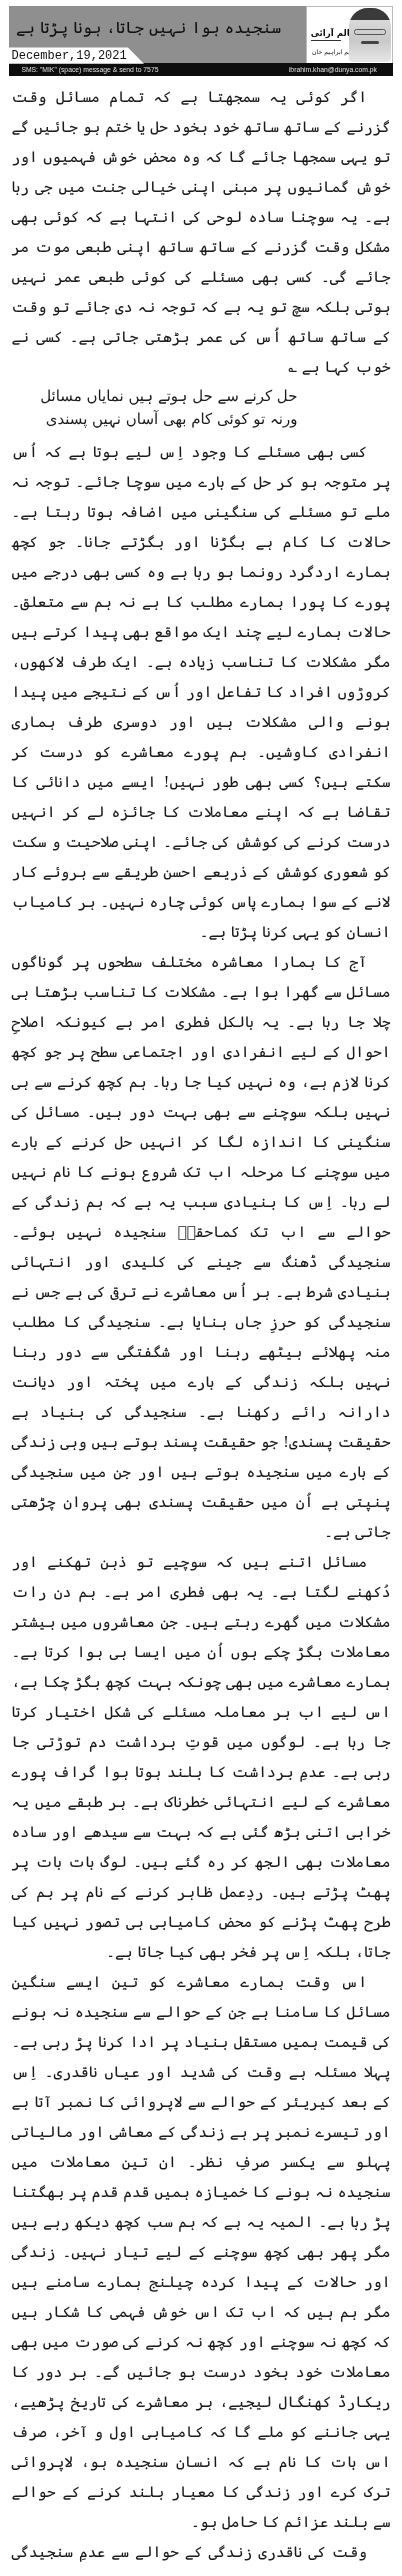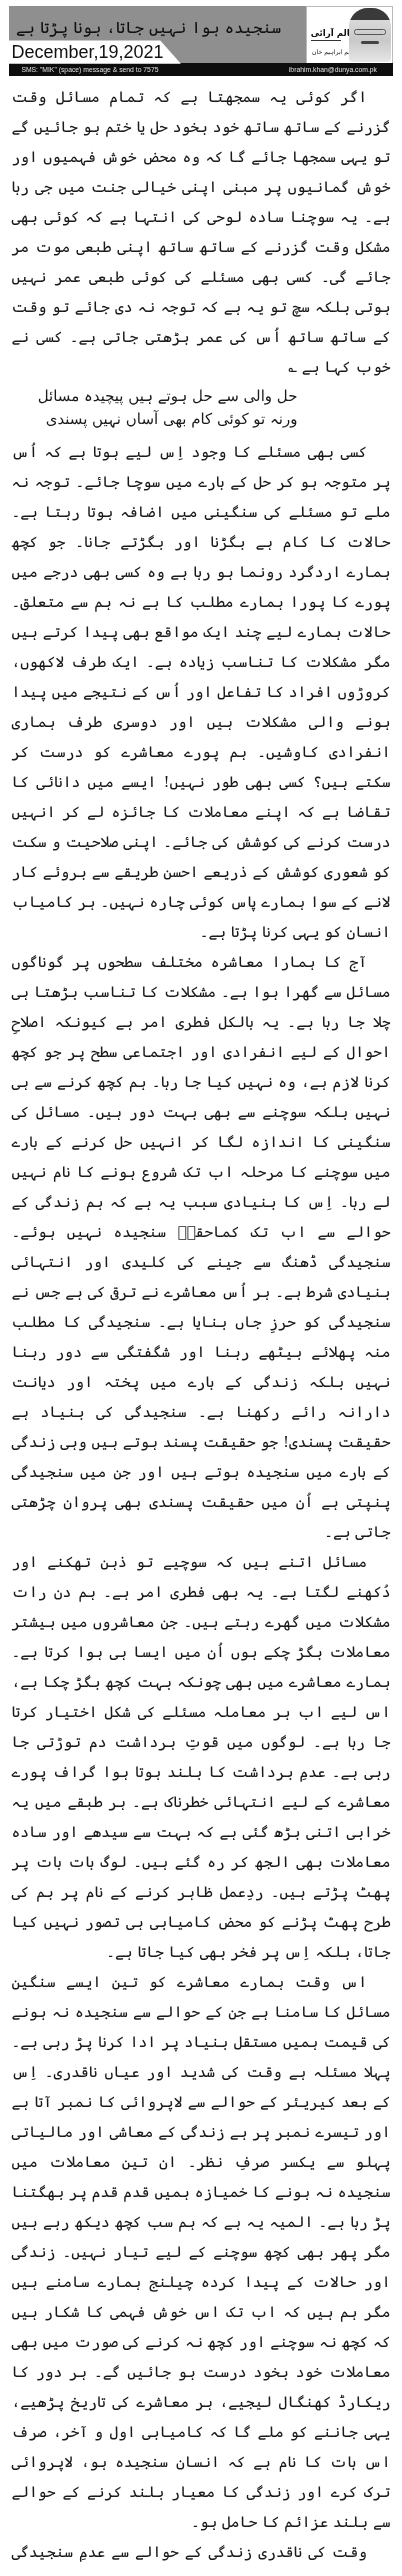--- a/index.html
+++ b/index.html
@@ -1,20 +1,20 @@
 <!DOCTYPE html>
 <html style="font-size:10px"><head>
   <meta charset="utf-8">
   <style>
     html, body { margin: 0; padding: 0; background: #ffffff; }
     body { width: 402px; font-family: "DejaVu Sans", sans-serif; color: #1a1a1a; }
     .header { position: relative; width: 384px; margin: 0 auto; padding-top: 5.6px; }
     .title-bar { position: relative; height: 57px; background: #8f8f8f; margin-right: 87px; }
     .title-text { position: absolute; right: 25px; top: 12.4px; font-size: 16px; color: #111; direction: rtl; font-family: "DejaVu Serif", serif; }
-    .date-tab { position: absolute; left: 0; bottom: -1.2px; background: #fff; padding: 1.2px 17.3px 1.2px 2.5px; font-family: Liberation Sans, sans-serif; font-size: 18px; color: #111;
+    .date-tab { position: absolute; left: 0; bottom: -1.2px; background: #fff; padding: 1.2px 17.3px 1.2px 2.5px; font-family: Liberation Mono, monospace; font-size: 12px; color: #111;
       clip-path: polygon(0 0, 88% 0, 100% 100%, 0 100%); }
     .author-box { position: absolute; right: 0; top: 5.6px; width: 87px; height: 57px; background: #fff; border: 0.6px solid #bbb; border-bottom: none; box-sizing: border-box; }
     .logo-text { position: absolute; left: 3.7px; top: 21px; font-size: 8.7px; font-weight: bold; color: #111; direction: rtl; }
     .logo-underline { position: absolute; left: 3.7px; top: 33px; width: 30px; height: 0.6px; background: #333; }
     .author-name { position: absolute; left: 5px; top: 41px; font-size: 6.2px; color: #222; direction: rtl; }
     .photo { position: absolute; right: 1.2px; top: 1.2px; width: 42px; height: 54px; border-radius: 18.6px 18.6px 3.7px 3.7px; background: linear-gradient(180deg, #3a3a3a 0%, #3a3a3a 22%, #d8d8d8 23%, #c9c9c9 60%, #e6e6e6 100%); overflow: hidden; }
     .photo .glasses { position: absolute; top: 21px; left: 5px; width: 32px; height: 6.2px; border: 1.2px solid #555; border-radius: 2.5px; box-sizing: border-box; }
     .photo .mustache { position: absolute; top: 33px; left: 12.4px; width: 17.3px; height: 3.7px; background: #444; border-radius: 1.9px; }
     .sms-bar { height: 13.6px; background: #0d0d0d; color: #e0e0e0; display: flex; justify-content: space-between; align-items: center; padding: 0 16px 0 12.4px; font-family: "Liberation Sans", sans-serif; font-size: 6.8px; }
     .article { width: 379px; margin: 6.2px auto 0; direction: rtl; text-align: justify; font-family: "DejaVu Serif", serif; font-size: 15px; line-height: 30px; color: #1a1a1a; }
@@ -41,21 +41,21 @@
   </div>
   <div class="sms-bar">
     <span>SMS: "MIK" (space) message &amp; send to 7575</span>
     <span>ibrahim.khan@dunya.com.pk</span>
   </div>
 </div>
 
 <div class="article">
   <p>اگر کوئی یہ سمجھتا ہے کہ تمام مسائل وقت گزرنے کے ساتھ ساتھ خود بخود حل یا ختم ہو جائیں گے تو یہی سمجھا جائے گا کہ وہ محض خوش فہمیوں اور خوش گمانیوں پر مبنی اپنی خیالی جنت میں جی رہا ہے۔ یہ سوچنا سادہ لوحی کی انتہا ہے کہ کوئی بھی مشکل وقت گزرنے کے ساتھ ساتھ اپنی طبعی موت مر جائے گی۔ کسی بھی مسئلے کی کوئی طبعی عمر نہیں ہوتی بلکہ سچ تو یہ ہے کہ توجہ نہ دی جائے تو وقت کے ساتھ ساتھ اُس کی عمر بڑھتی جاتی ہے۔ کسی نے خوب کہا ہے ؎</p>
   <div class="poem">
-    <span>حل والی سے حل ہوتے ہیں پیچیدہ مسائل</span>
+    <span>حل کرنے سے حل ہوتے ہیں نمایاں مسائل</span>
     <span>ورنہ تو کوئی کام بھی آساں نہیں پسندی</span>
   </div>
   <p>کسی بھی مسئلے کا وجود اِس لیے ہوتا ہے کہ اُس پر متوجہ ہو کر حل کے بارے میں سوچا جائے۔ توجہ نہ ملے تو مسئلے کی سنگینی میں اضافہ ہوتا رہتا ہے۔ حالات کا کام ہے بگڑنا اور بگڑتے جانا۔ جو کچھ ہمارے اردگرد رونما ہو رہا ہے وہ کسی بھی درجے میں پورے کا پورا ہمارے مطلب کا ہے نہ ہم سے متعلق۔ حالات ہمارے لیے چند ایک مواقع بھی پیدا کرتے ہیں مگر مشکلات کا تناسب زیادہ ہے۔ ایک طرف لاکھوں، کروڑوں افراد کا تفاعل اور اُس کے نتیجے میں پیدا ہونے والی مشکلات ہیں اور دوسری طرف ہماری انفرادی کاوشیں۔ ہم پورے معاشرے کو درست کر سکتے ہیں؟ کسی بھی طور نہیں! ایسے میں دانائی کا تقاضا ہے کہ اپنے معاملات کا جائزہ لے کر انہیں درست کرنے کی کوشش کی جائے۔ اپنی صلاحیت و سکت کو شعوری کوشش کے ذریعے احسن طریقے سے بروئے کار لانے کے سوا ہمارے پاس کوئی چارہ نہیں۔ ہر کامیاب انسان کو یہی کرنا پڑتا ہے۔</p>
   <p>آج کا ہمارا معاشرہ مختلف سطحوں پر گوناگوں مسائل سے گھرا ہوا ہے۔ مشکلات کا تناسب بڑھتا ہی چلا جا رہا ہے۔ یہ بالکل فطری امر ہے کیونکہ اصلاحِ احوال کے لیے انفرادی اور اجتماعی سطح پر جو کچھ کرنا لازم ہے، وہ نہیں کیا جا رہا۔ ہم کچھ کرنے سے ہی نہیں بلکہ سوچنے سے بھی بہت دور ہیں۔ مسائل کی سنگینی کا اندازہ لگا کر انہیں حل کرنے کے بارے میں سوچنے کا مرحلہ اب تک شروع ہونے کا نام نہیں لے رہا۔ اِس کا بنیادی سبب یہ ہے کہ ہم زندگی کے حوالے سے اب تک کماحقہٗ سنجیدہ نہیں ہوئے۔ سنجیدگی ڈھنگ سے جینے کی کلیدی اور انتہائی بنیادی شرط ہے۔ ہر اُس معاشرے نے ترقی کی ہے جس نے سنجیدگی کو حرزِ جاں بنایا ہے۔ سنجیدگی کا مطلب منہ پھلائے بیٹھے رہنا اور شگفتگی سے دور رہنا نہیں بلکہ زندگی کے بارے میں پختہ اور دیانت دارانہ رائے رکھنا ہے۔ سنجیدگی کی بنیاد ہے حقیقت پسندی! جو حقیقت پسند ہوتے ہیں وہی زندگی کے بارے میں سنجیدہ ہوتے ہیں اور جن میں سنجیدگی پنپتی ہے اُن میں حقیقت پسندی بھی پروان چڑھتی جاتی ہے۔</p>
   <p>مسائل اتنے ہیں کہ سوچیے تو ذہن تھکنے اور دُکھنے لگتا ہے۔ یہ بھی فطری امر ہے۔ ہم دن رات مشکلات میں گھرے رہتے ہیں۔ جن معاشروں میں بیشتر معاملات بگڑ چکے ہوں اُن میں ایسا ہی ہوا کرتا ہے۔ ہمارے معاشرے میں بھی چونکہ بہت کچھ بگڑ چکا ہے، اس لیے اب ہر معاملہ مسئلے کی شکل اختیار کرتا جا رہا ہے۔ لوگوں میں قوتِ برداشت دم توڑتی جا رہی ہے۔ عدمِ برداشت کا بلند ہوتا ہوا گراف پورے معاشرے کے لیے انتہائی خطرناک ہے۔ ہر طبقے میں یہ خرابی اتنی بڑھ گئی ہے کہ بہت سے سیدھے اور سادہ معاملات بھی الجھ کر رہ گئے ہیں۔ لوگ بات بات پر پھٹ پڑتے ہیں۔ ردِعمل ظاہر کرنے کے نام پر بم کی طرح پھٹ پڑنے کو محض کامیابی ہی تصور نہیں کیا جاتا، بلکہ اِس پر فخر بھی کیا جاتا ہے۔</p>
   <p>اس وقت ہمارے معاشرے کو تین ایسے سنگین مسائل کا سامنا ہے جن کے حوالے سے سنجیدہ نہ ہونے کی قیمت ہمیں مستقل بنیاد پر ادا کرنا پڑ رہی ہے۔ پہلا مسئلہ ہے وقت کی شدید اور عیاں ناقدری۔ اِس کے بعد کیریئر کے حوالے سے لاپروائی کا نمبر آتا ہے اور تیسرے نمبر پر ہے زندگی کے معاشی اور مالیاتی پہلو سے یکسر صرفِ نظر۔ ان تین معاملات میں سنجیدہ نہ ہونے کا خمیازہ ہمیں قدم قدم پر بھگتنا پڑ رہا ہے۔ المیہ یہ ہے کہ ہم سب کچھ دیکھ رہے ہیں مگر پھر بھی کچھ سوچنے کے لیے تیار نہیں۔ زندگی اور حالات کے پیدا کردہ چیلنج ہمارے سامنے ہیں مگر ہم ہیں کہ اب تک اس خوش فہمی کا شکار ہیں کہ کچھ نہ سوچنے اور کچھ نہ کرنے کی صورت میں بھی معاملات خود بخود درست ہو جائیں گے۔ ہر دور کا ریکارڈ کھنگال لیجیے، ہر معاشرے کی تاریخ پڑھیے، یہی جاننے کو ملے گا کہ کامیابی اول و آخر، صرف اس بات کا نام ہے کہ انسان سنجیدہ ہو، لاپروائی ترک کرے اور زندگی کا معیار بلند کرنے کے حوالے سے بلند عزائم کا حامل ہو۔</p>
   <p>وقت کی ناقدری زندگی کے حوالے سے عدمِ سنجیدگی کی سب سے بڑی علامت ہے۔ آج تک کسی بھی ایسے انسان کو بھرپور کامیابی نہیں مل سکی جس نے وقت کے بارے میں سنجیدہ ہونا نہیں سیکھا۔ وقت کی ناقدری ہی دوسرے بہت سے معاملات میں بھی خرابی کے بیج بوتی ہے۔ آج کا ہمارا معاشرہ وقت کی ناقدری کے حوالے سے شرمناک مقام پر کھڑا ہے۔ ہر طبقے میں وقت کی ناقدری عام ہے۔ نچلا یا پس ماندہ طبقہ وقت کی قدر ناشناسی میں زیادہ نمایاں ہے اور اِس کا خمیازہ بھی خوب بھگت رہا ہے۔</p>
 
 </div>
 

